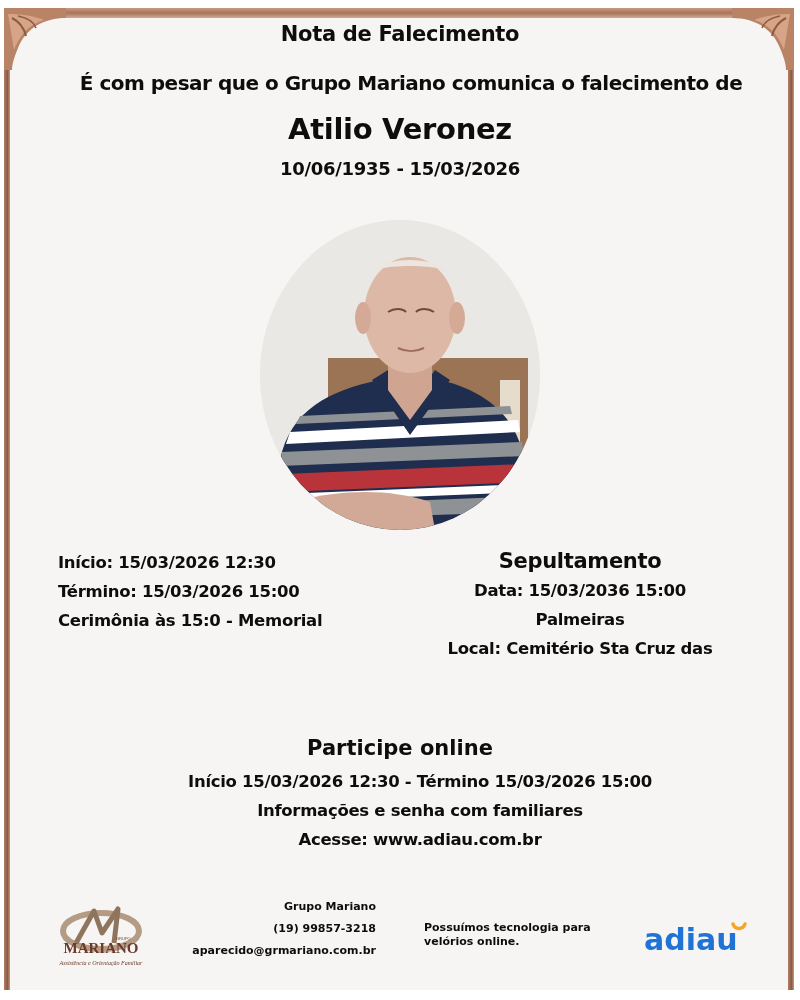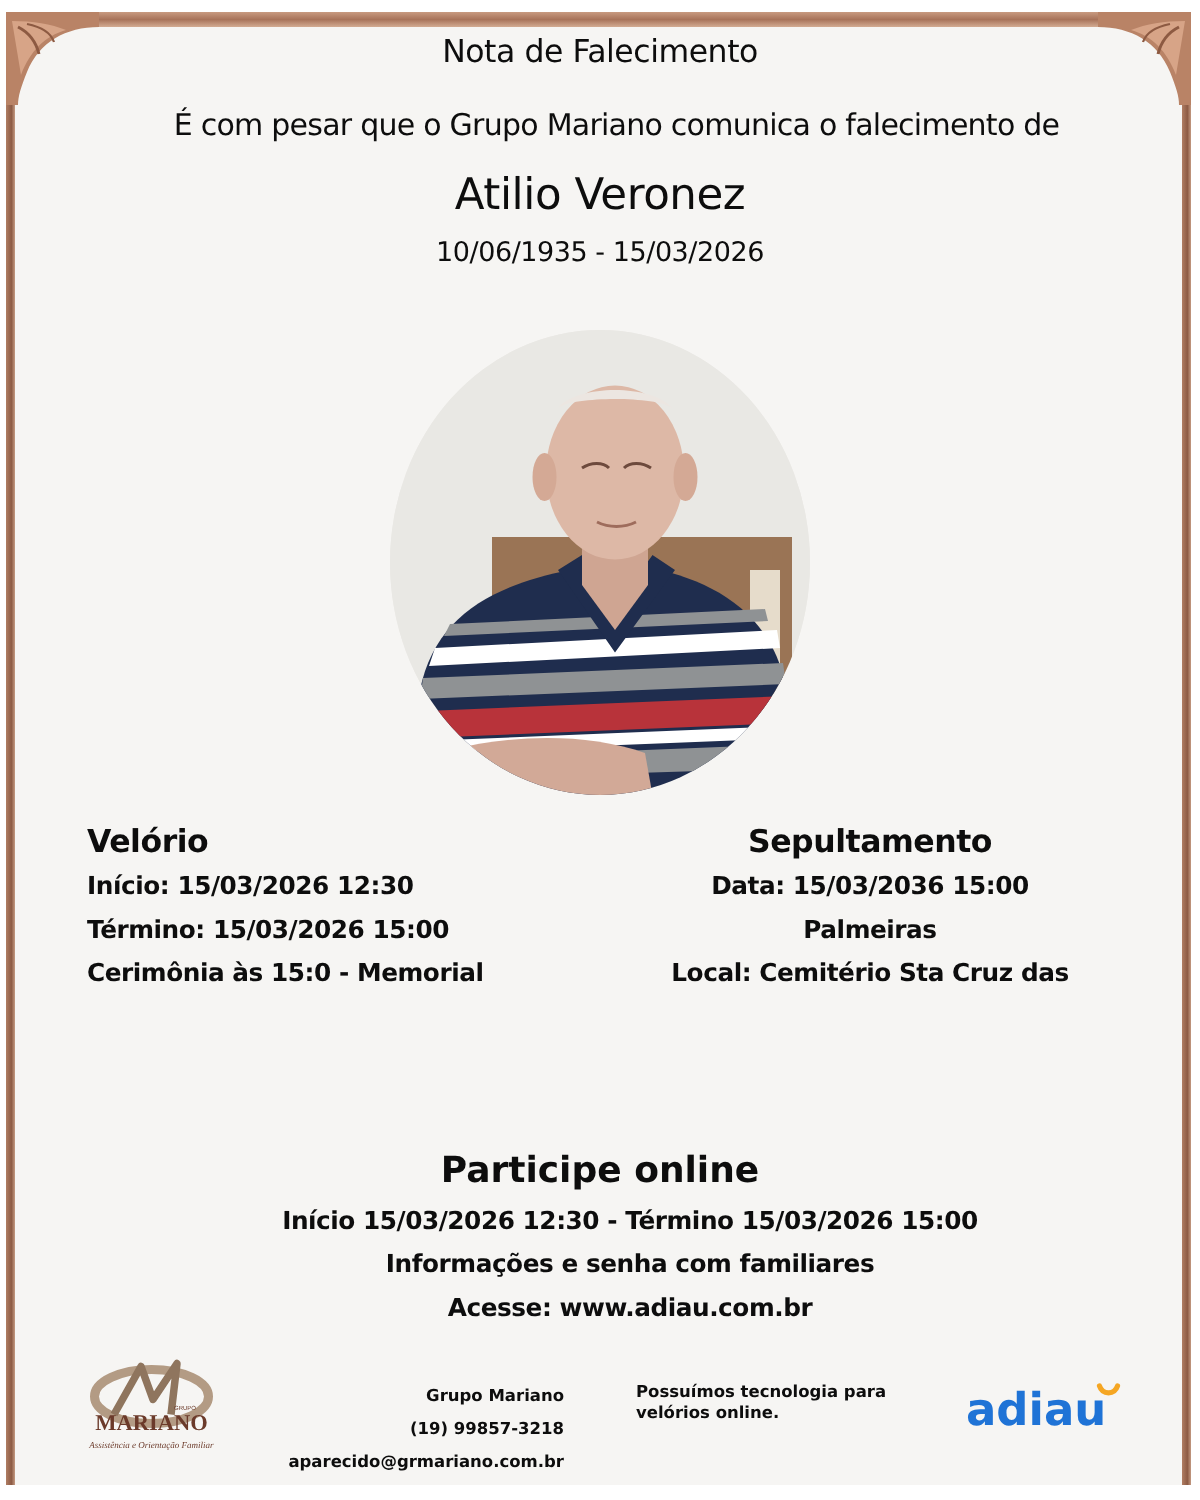--- a/index.html
+++ b/index.html
@@ -19,44 +19,44 @@
     background: linear-gradient(90deg, #b07e64, #8d5b44 60%, #c49a82);
   }
   .frame-left { left: 4px; }
   .frame-right { left: 788px; }
   .corner { position: absolute; top: 8px; width: 62px; height: 62px; }
   .corner.left { left: 4px; }
   .corner.right { left: 732px; transform: scaleX(-1); }
 
   .text-line {
     position: absolute; left: 0; width: 800px; text-align: center;
-    font-weight: normal; white-space: nowrap; letter-spacing: -0.3px;
+    font-weight: bold; white-space: nowrap; letter-spacing: -0.3px;
   }
   .title { top: 22px; font-size: 21px; }
   .subtitle { top: 71px; font-size: 20px; letter-spacing: -0.5px; margin-left: 11px; }
   .name { top: 112px; font-size: 29px; }
   .dates { top: 158px; font-size: 18px; }
 
   .photo {
     position: absolute; left: 260px; top: 220px; width: 280px; height: 310px;
     border-radius: 50%; overflow: hidden; background: #eceae6;
   }
   .photo svg { width: 100%; height: 100%; display: block; }
 
   .col { position: absolute; font-weight: bold; font-size: 16.5px; line-height: 29px; letter-spacing: -0.3px; }
   .col h2 { font-size: 21px; line-height: 26px; margin-bottom: 2px; }
   .col-left { left: 58px; top: 548px; width: 320px; }
   .col-right { left: 420px; top: 548px; width: 320px; text-align: center; }
 
   .online { position: absolute; left: 0; top: 733px; width: 800px; text-align: center; font-weight: bold; }
-  .online h2 { font-size: 24px; line-height: 30px; margin-bottom: 4px; margin-top: 32px; }
+  .online h2 { font-size: 21px; line-height: 30px; margin-bottom: 4px; }
   .online .line { font-size: 16.5px; line-height: 29px; letter-spacing: -0.3px; margin-left: 40px; }
 
   .logo-mariano { position: absolute; left: 46px; top: 903px; width: 110px; height: 66px; }
-  .contact { position: absolute; left: 170px; top: 920px; width: 206px; text-align: right; font-weight: bold; font-size: 11px; line-height: 22px; }
+  .contact { position: absolute; left: 170px; top: 896px; width: 206px; text-align: right; font-weight: bold; font-size: 11px; line-height: 22px; }
   .tech { position: absolute; left: 424px; top: 921px; width: 190px; font-weight: bold; font-size: 11px; line-height: 14px; }
   .logo-adiau { position: absolute; left: 640px; top: 918px; width: 120px; height: 40px; }
 </style>
 </head>
 <body>
 
 <div class="card"></div>
 <div class="frame-top"></div>
 <div class="frame-left"></div>
 <div class="frame-right"></div>
@@ -103,21 +103,20 @@
     <path d="M112 52 C125 36 175 36 188 52 C178 44 122 44 112 52 Z" fill="#ece6e1"></path>
     <path d="M128 92 C134 88 142 88 146 92" stroke="#6d4a3d" stroke-width="2" fill="none"></path>
     <path d="M156 92 C160 88 168 88 174 92" stroke="#6d4a3d" stroke-width="2" fill="none"></path>
     <path d="M138 128 C146 132 156 132 164 128" stroke="#9e6c5c" stroke-width="2" fill="none"></path>
 
     <path d="M40 280 C80 270 130 268 170 282 L175 310 L30 310 Z" fill="#d2a997"></path>
   </svg>
 </div>
 
 <div class="col col-left">
-  <h2>Velório</h2>
   <div>Início: 15/03/2026 12:30</div>
   <div>Término: 15/03/2026 15:00</div>
   <div>Cerimônia às 15:0 - Memorial</div>
 </div>
 
 <div class="col col-right">
   <h2>Sepultamento</h2>
   <div>Data: 15/03/2036 15:00</div>
   <div>Palmeiras</div>
   <div>Local: Cemitério Sta Cruz das</div>

